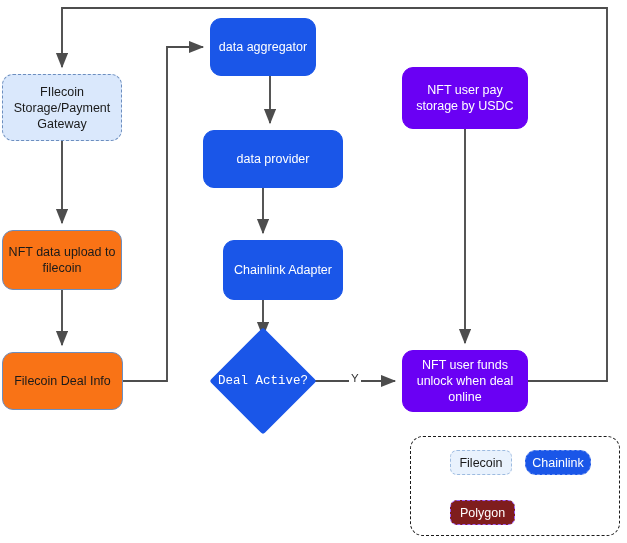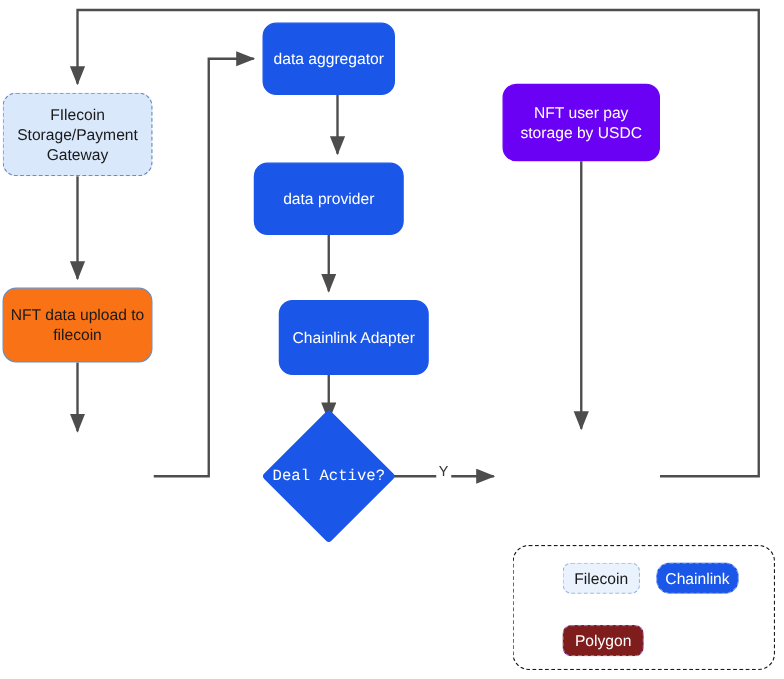--- a/index.html
+++ b/index.html
@@ -176,35 +176,39 @@
     </g>
   </svg>
 
   <div class="node node-filecoin-dashed" style="left:2px; top:74px; width:120px; height:67px;">FIlecoin
 Storage/Payment
 Gateway</div>
 
   <div class="node node-filecoin" style="left:2px; top:230px; width:120px; height:60px;">NFT data upload to
 filecoin</div>
 
+  <div class="node node-filecoin" style="left:2px; top:352px; width:121px; height:58px;">Filecoin Deal Info</div>
 
   <div class="node node-chainlink" style="left:210px; top:18px; width:106px; height:58px;">data aggregator</div>
 
-  <div class="node node-chainlink" style="left:203px; top:130px; width:120px; height:58px;">data provider</div>
+  <div class="node node-chainlink" style="left:203px; top:130px; width:140px; height:58px;">data provider</div>
 
   <div class="node node-chainlink" style="left:203px; top:240px; width:120px; height:60px;margin-left:20px;">Chainlink Adapter</div>
 
   <div class="diamond-wrap" style="left:225px; top:343px; width:76px; height:76px;font-family:Liberation Mono, monospace;">
     <div class="diamond-shape"></div>
     <div class="diamond-label">Deal Active?</div>
   </div>
 
   <div class="node node-polygon" style="left:402px; top:67px; width:126px; height:62px;">NFT  user pay
 storage by USDC</div>
 
+  <div class="node node-polygon" style="left:402px; top:350px; width:126px; height:62px;">NFT  user funds
+unlock when deal
+online</div>
 
   <div class="edge-label" style="left:349px; top:373px;">Y</div>
 
   <div id="legend" style="left:410px; top:436px; width:210px; height:100px;"></div>
 
   <div class="legend-swatch sw-filecoin" style="left:450px; top:450px; width:62px; height:25px;">Filecoin</div>
 
   <div class="legend-swatch sw-chainlink" style="left:525px; top:450px; width:66px; height:25px;border-radius:11px;">Chainlink</div>
 
   <div class="legend-swatch sw-polygon" style="left:450px; top:500px; width:65px; height:25px;">Polygon</div>

